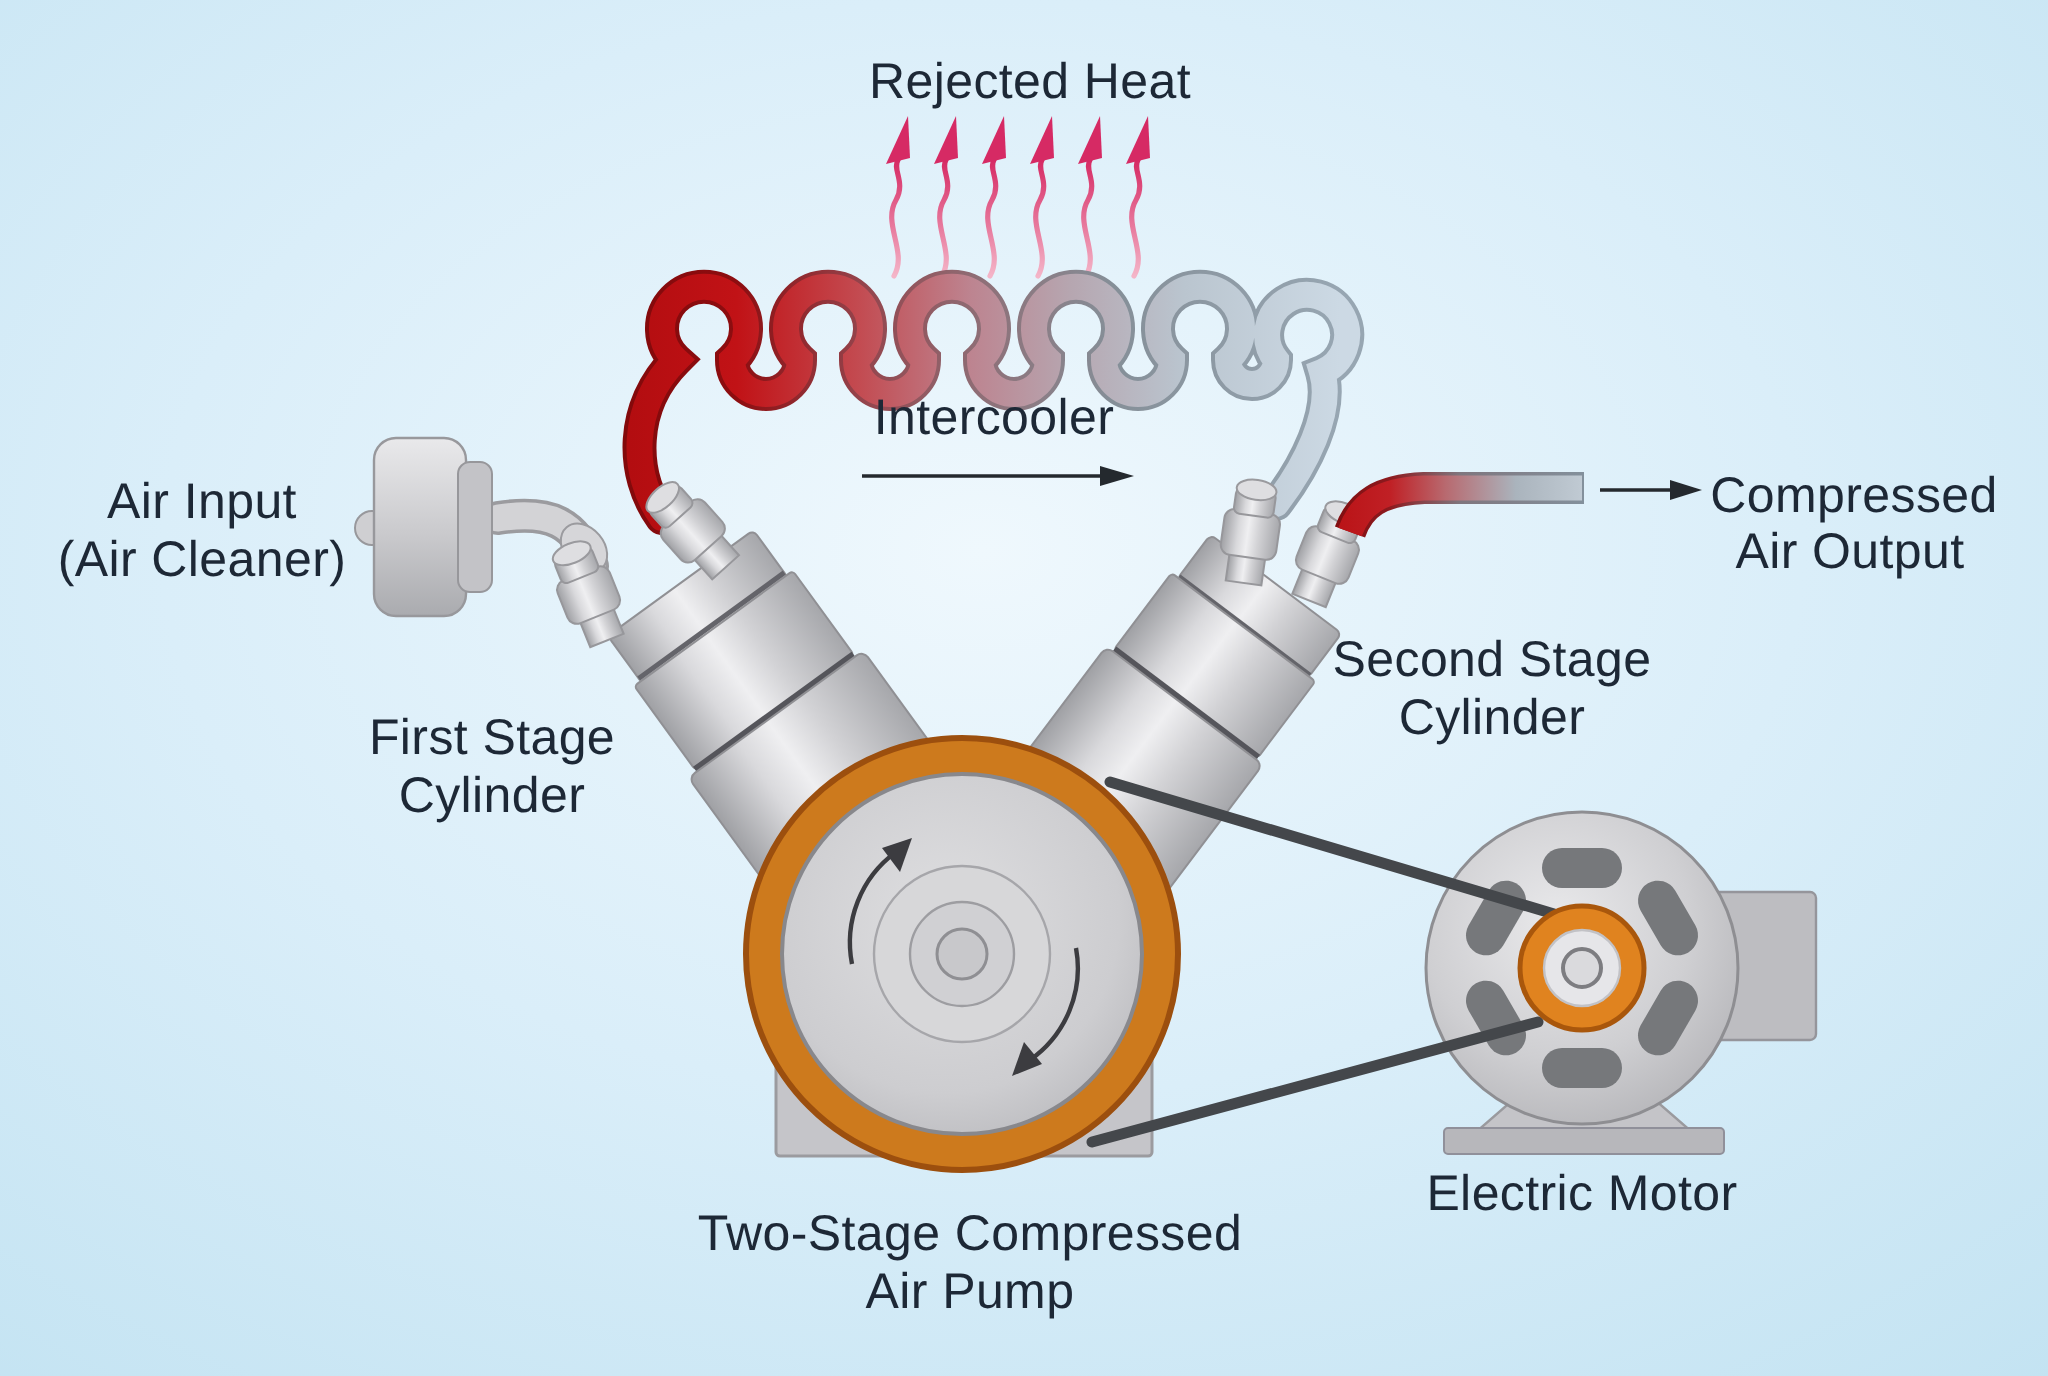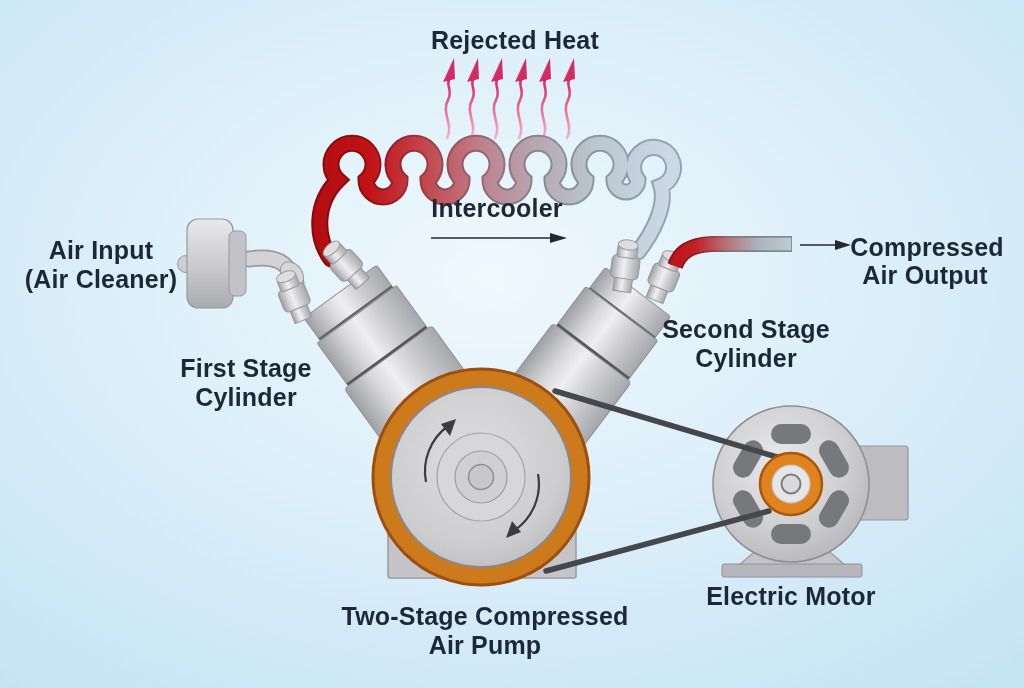--- a/index.html
+++ b/index.html
@@ -1,16 +1,16 @@
 <!DOCTYPE html>
 <html><head>
 <meta charset="utf-8">
 <style>
   html,body{margin:0;padding:0;background:#e8f4fa;}
-  .stage{width:1024px;height:688px;overflow:hidden;position:relative;font-weight:bold;}
+  .stage{width:1024px;height:688px;overflow:hidden;position:relative;}
   svg{display:block;}
   .lbl{
     font-family:"Liberation Sans", sans-serif;
     font-size:25px;
     fill:#1d2836;
     letter-spacing:0.2px;
     text-anchor:middle;
   }
 </style>
 </head>

